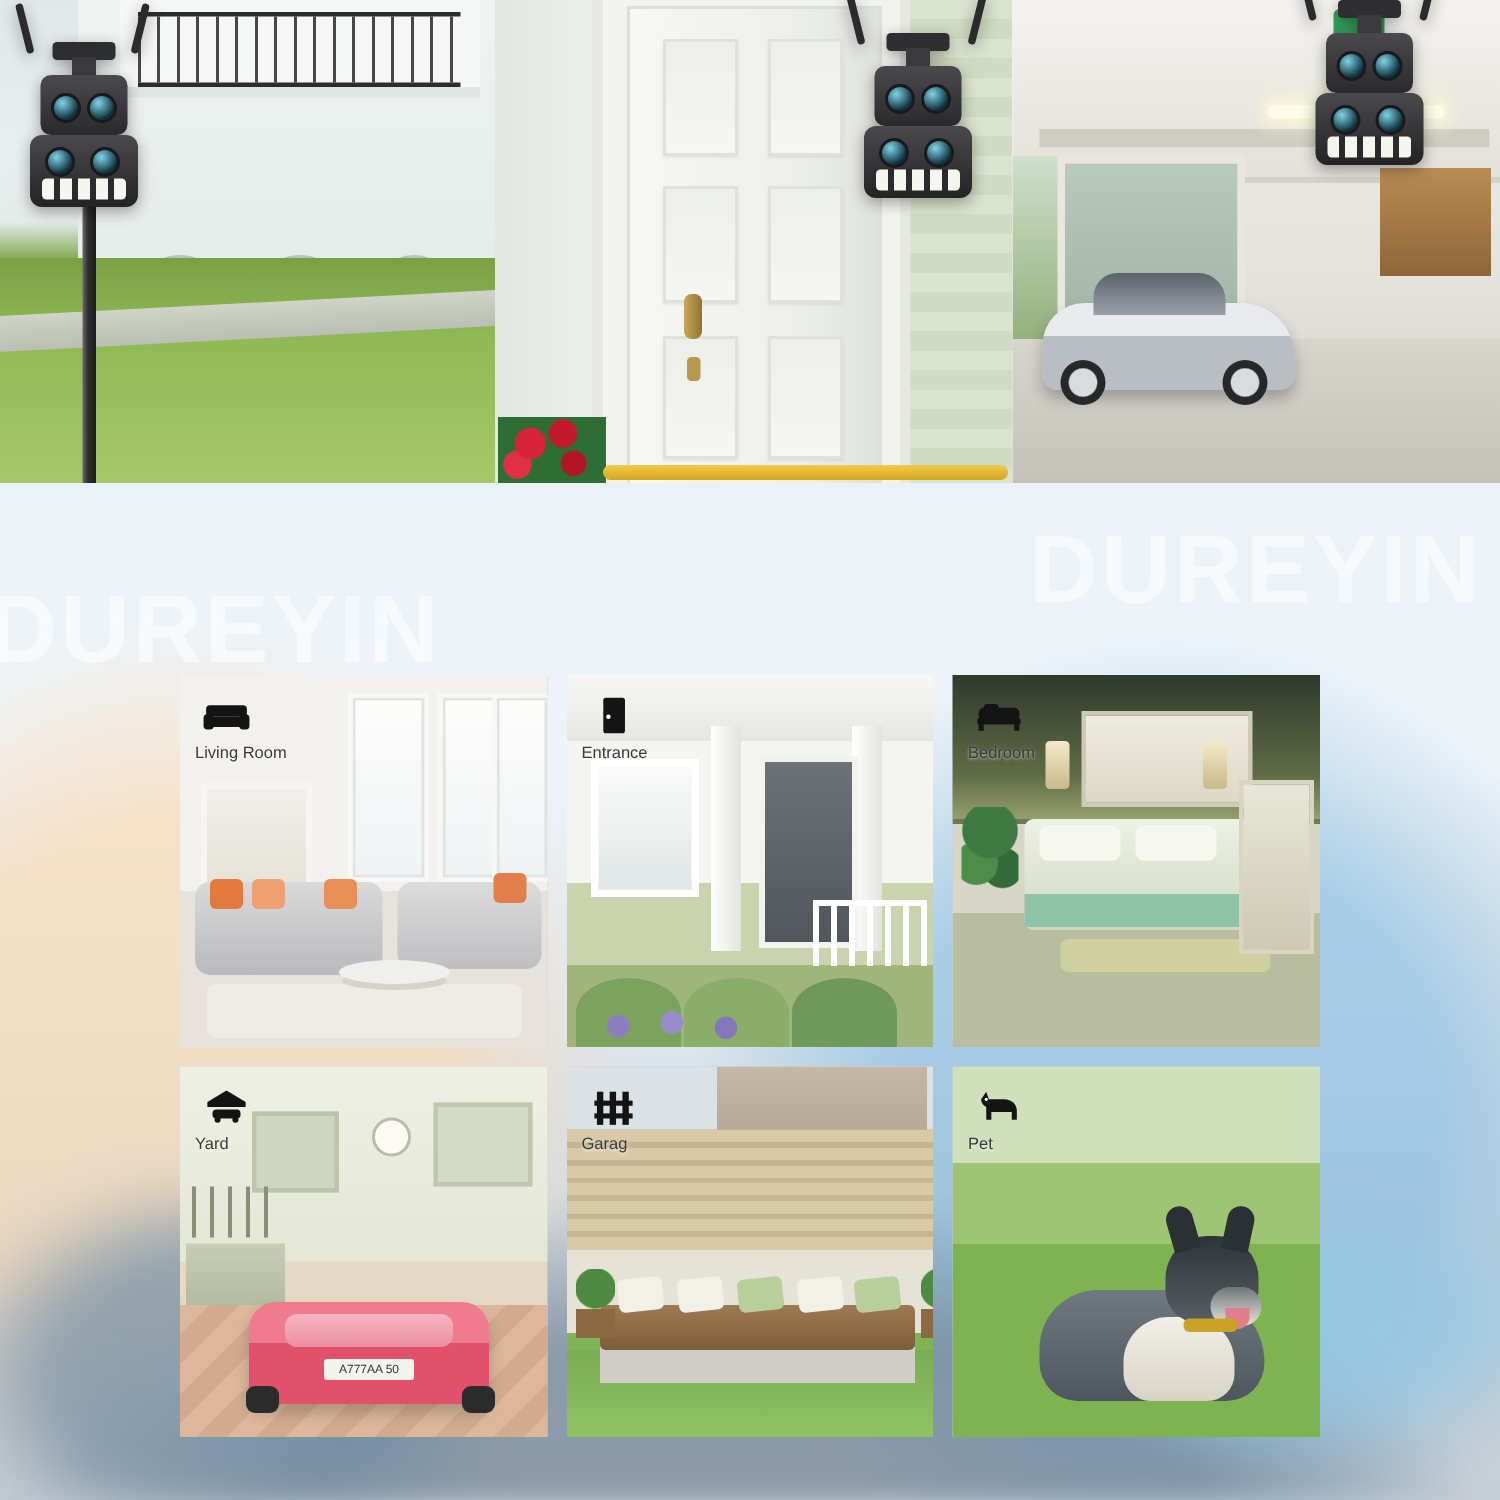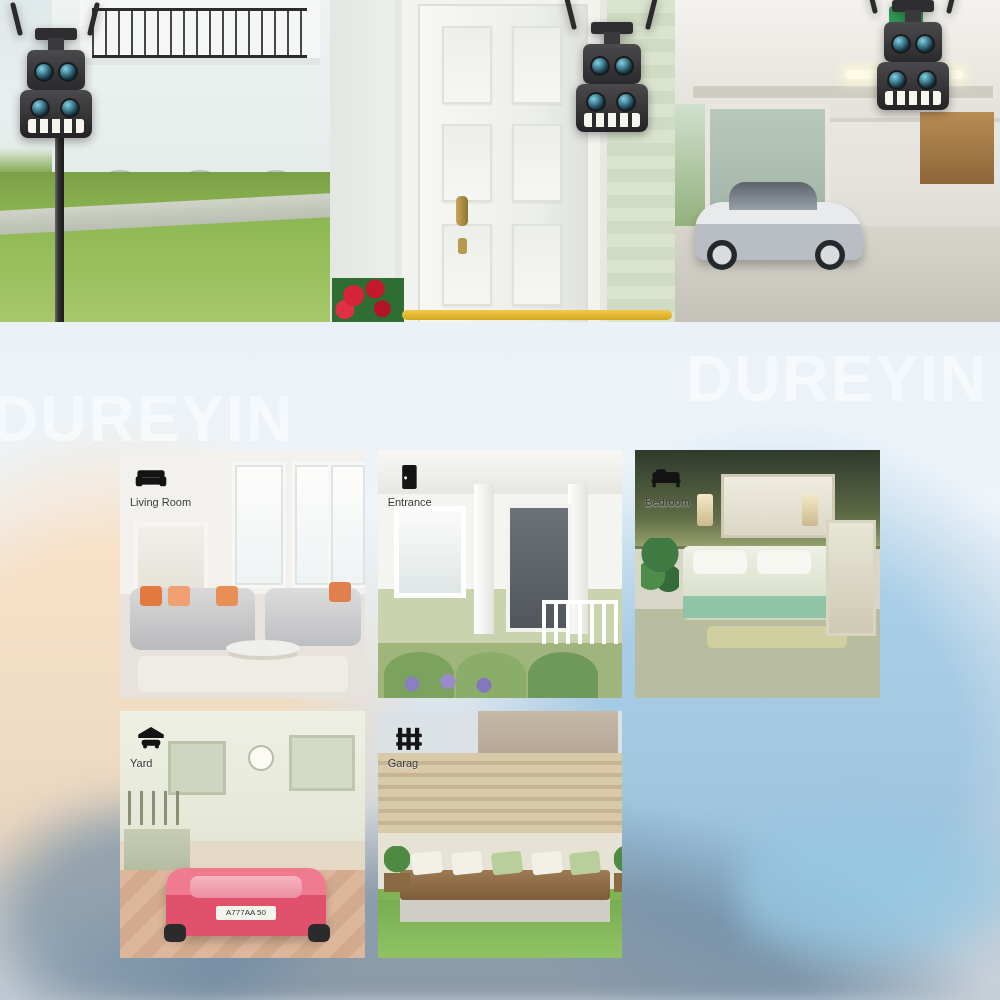--- a/index.html
+++ b/index.html
@@ -827,15 +827,36 @@
             <rect x="7" y="8" width="5" height="26" fill="#141414"></rect>
             <rect x="17" y="8" width="5" height="26" fill="#141414"></rect>
             <rect x="27" y="8" width="5" height="26" fill="#141414"></rect>
             <rect x="5" y="15" width="30" height="4" fill="#141414"></rect>
             <rect x="5" y="25" width="30" height="4" fill="#141414"></rect>
           </svg>
       </div>
       <div class="tile-label">Garag</div>
     </div>
 
+    <div class="tile">
+      <div class="art art-pet">
+        <div class="dog">
+          <div class="body"></div>
+          <div class="chest"></div>
+          <div class="head"></div>
+          <div class="ear e1"></div>
+          <div class="ear e2"></div>
+          <div class="snout"></div>
+          <div class="tongue"></div>
+          <div class="collar"></div>
+        </div>
+      </div>
+      <div class="tile-icon">
+        <svg viewBox="0 0 40 40">
+            <path d="M6 14 L10 8 L12 14 L24 14 C30 14 34 18 34 23 L34 30 L30 30 L30 24 L14 24 L14 30 L10 30 L10 20 C8 19 6 17 6 14 Z" fill="#141414"></path>
+            <circle cx="10" cy="14" r="1.2" fill="#ffffff"></circle>
+          </svg>
+      </div>
+      <div class="tile-label">Pet</div>
+    </div>
 
   </div>
 </div>
 
 </body></html>

